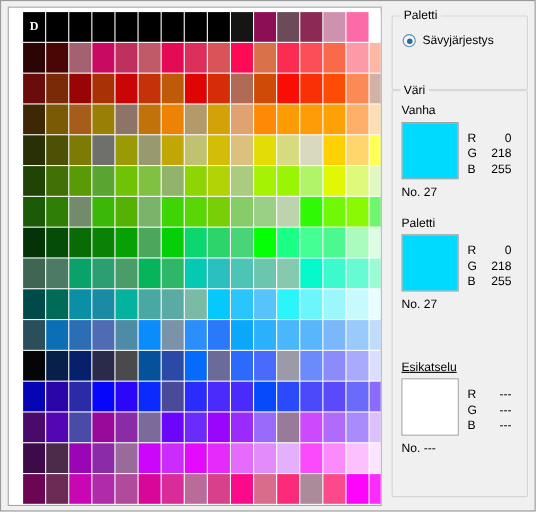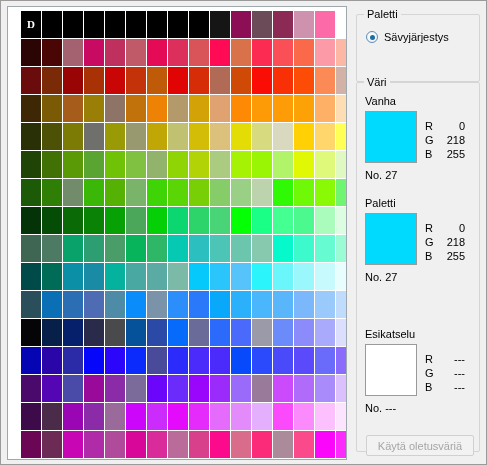--- a/index.html
+++ b/index.html
@@ -509,37 +509,36 @@
             <span class="ch">G</span>
             <span class="val">218</span>
           </div>
         <div class="rgb-line">
             <span class="ch">B</span>
             <span class="val">255</span>
           </div>
       </div>
       <span class="no-label" style="top:188px;">No.  27</span>
 
-      <span class="section-label" style="top:245px;">Esikatselu</span>
+      <span class="section-label" style="top:245px;text-decoration:underline;">Esikatselu</span>
       <div class="color-swatch-box" style="top:261px;">
         <div class="fill" id="preview-fill" style="background: rgb(255, 255, 255);"></div>
       </div>
       <div class="rgb-block" style="top:269px;">
         <div class="rgb-line">
             <span class="ch">R</span>
             <span class="val">---</span>
           </div>
         <div class="rgb-line">
             <span class="ch">G</span>
             <span class="val">---</span>
           </div>
         <div class="rgb-line">
             <span class="ch">B</span>
             <span class="val">---</span>
           </div>
       </div>
       <span class="no-label" style="top:319px;">No.  ---</span>
 
-      <button id="default-button" disabled="">Käytä oletusväriä</button>
     </div>
 
   </div>
 </div>
 
 </body></html>

